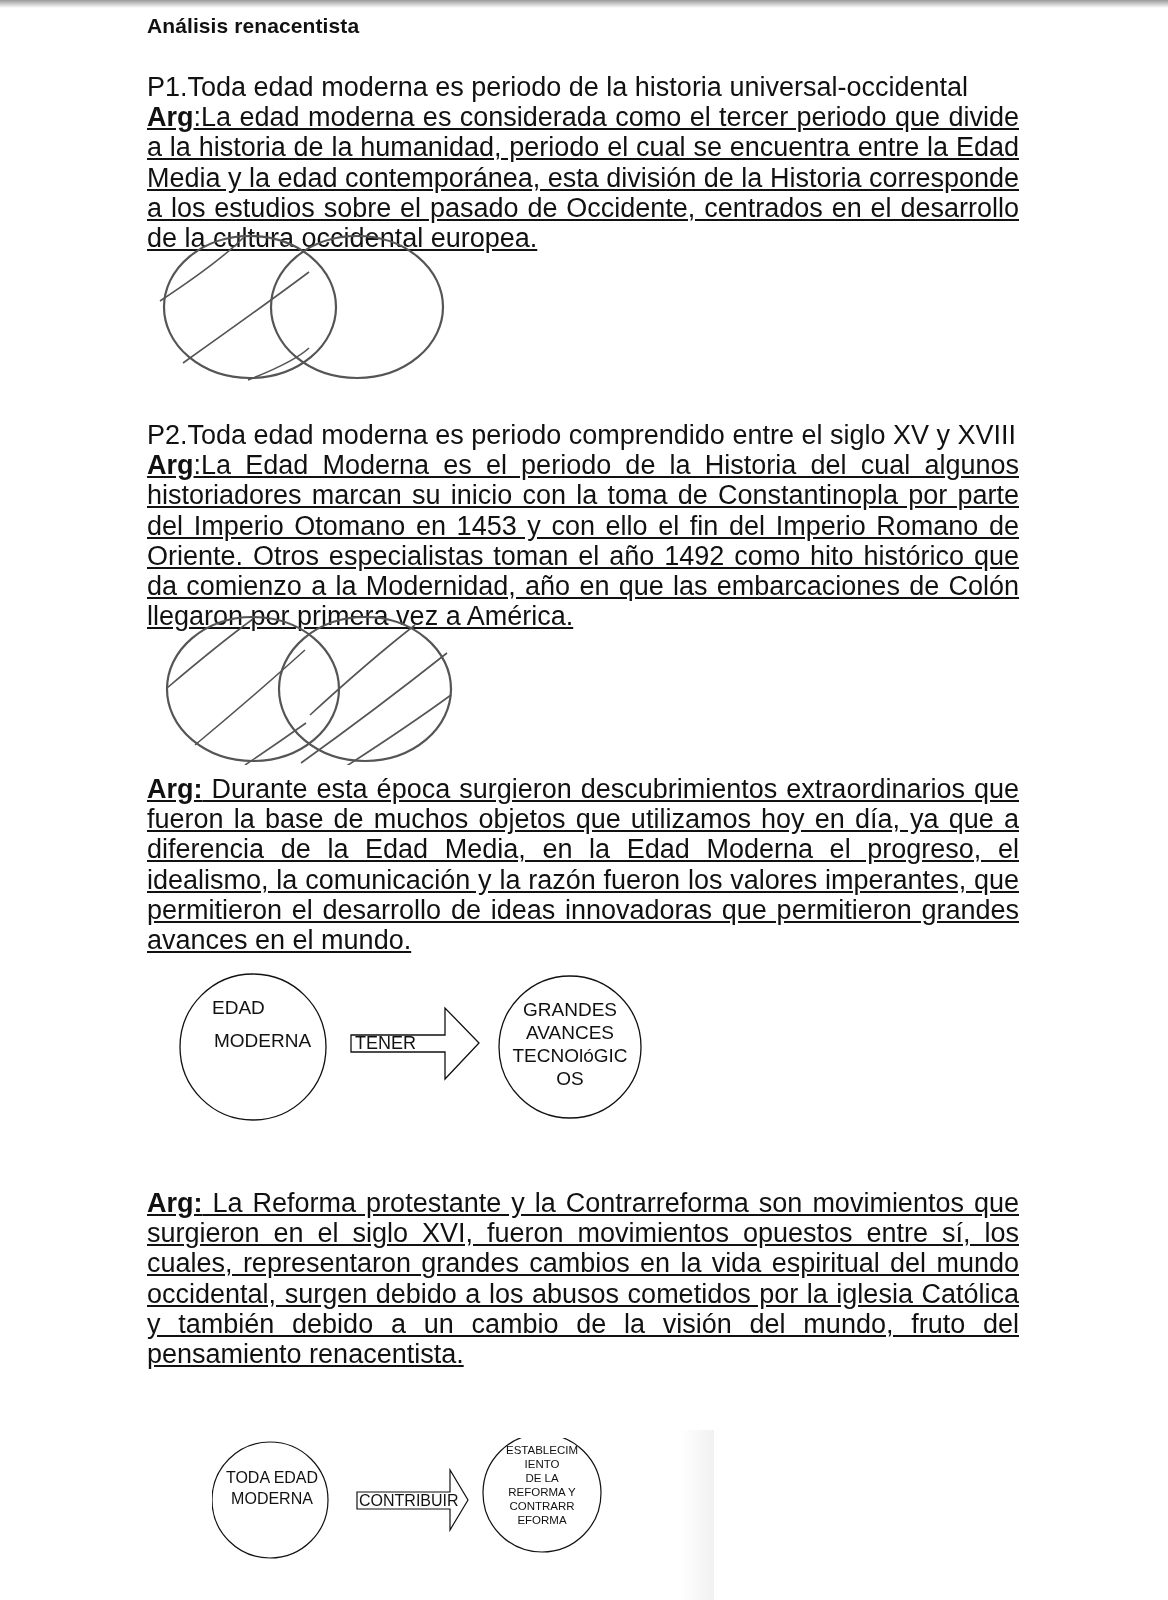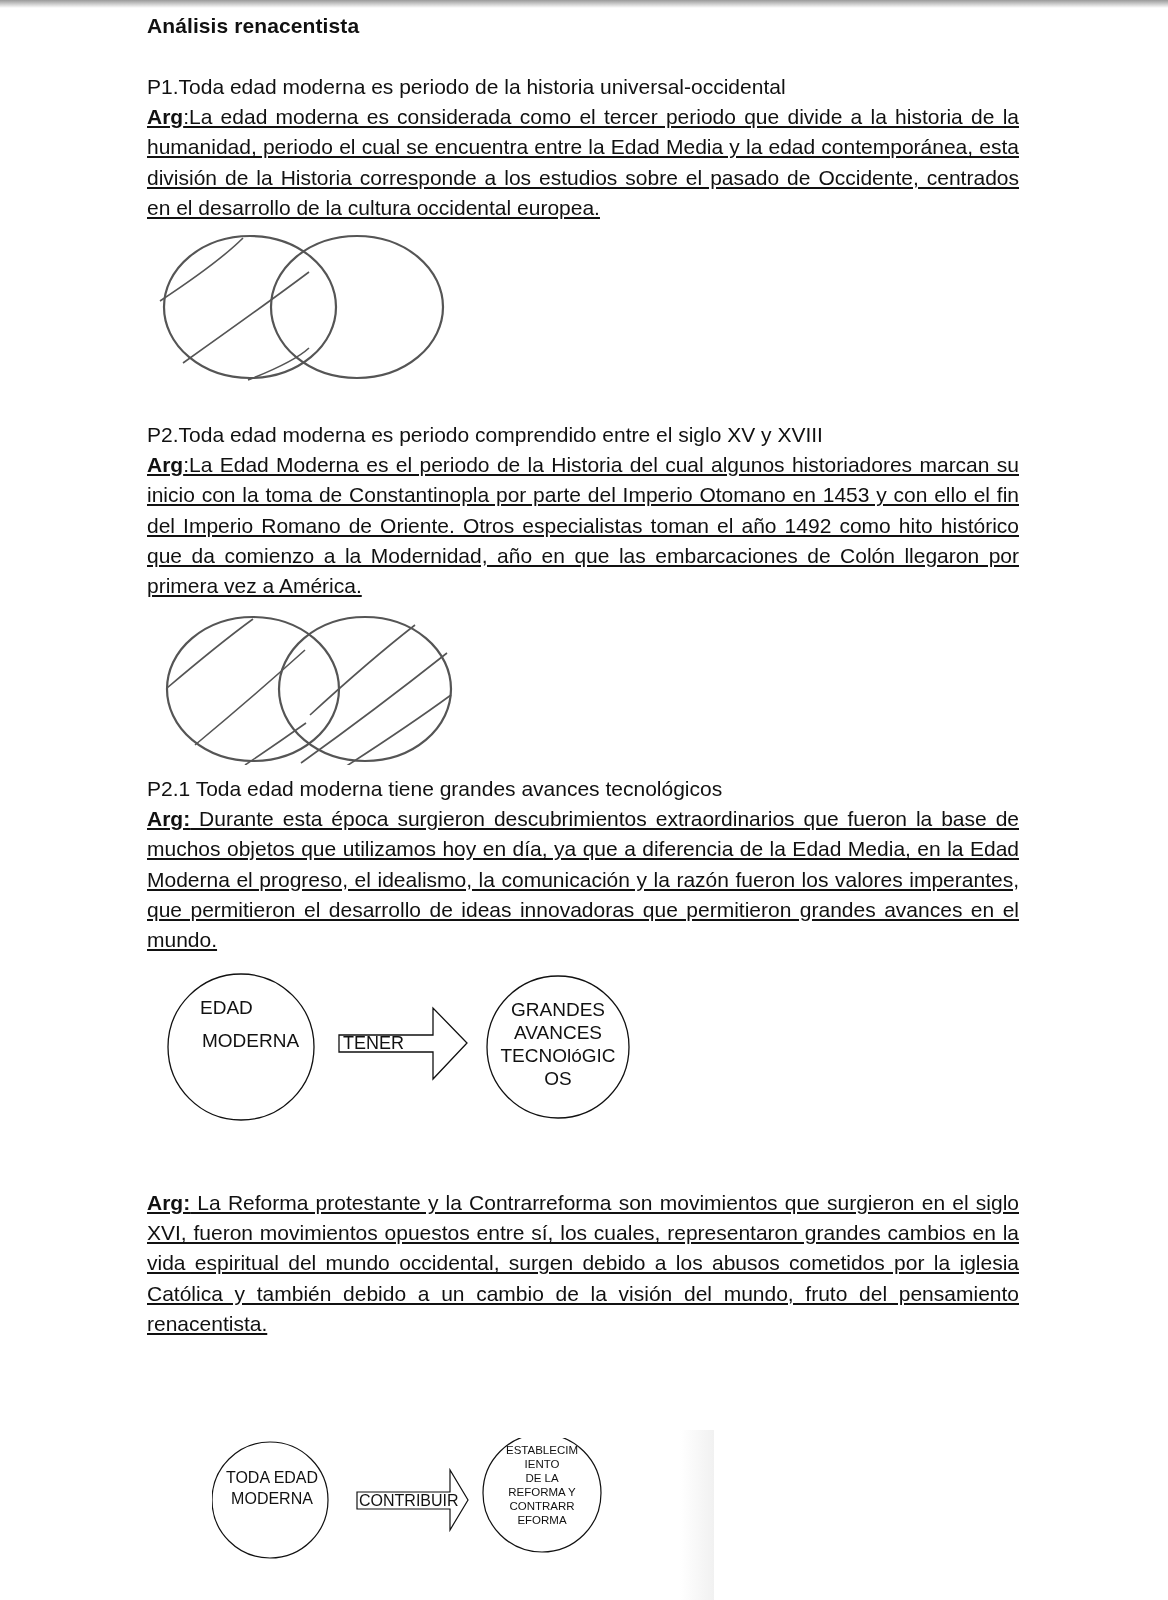--- a/index.html
+++ b/index.html
@@ -9,21 +9,21 @@
   }
   .topshade {
     position: absolute; left: 0; top: 0; width: 1168px; height: 8px;
     background: linear-gradient(#9a9a9a, #ffffff);
   }
   .page { position: absolute; left: 147px; top: 0; width: 872px; }
   .title {
     position: absolute; top: 14px; left: 0; font-size: 21px; font-weight: bold; letter-spacing: 0.1px;
     font-family: "Liberation Sans", sans-serif;
   }
-  .block { position: absolute; left: 0; width: 872px; font-size: 21px; line-height: 30.2px; }
+  .block { position: absolute; left: 0; width: 872px; font-size: 27px; line-height: 30.2px; }
   .block .prop { display: block; }
   .block .arg { display: block; text-align: justify; text-decoration: underline; }
   .block .arg b { font-weight: bold; }
   .diagram { position: absolute; }
   .diagram svg { display: block; }
   .lbl { font-family: "Liberation Sans", sans-serif; fill: #111; }
   .shadow-strip {
     position: absolute; left: 680px; top: 1430px; width: 34px; height: 170px;
     background: linear-gradient(90deg, #ffffff, #f1f1f1);
   }
@@ -67,25 +67,24 @@
         <path d="M140 35 Q90 80 30 130" stroke-width="1.6"></path>
         <path d="M141 108 Q110 130 80 150" stroke-width="1.6"></path>
         <path d="M250 10 Q205 45 145 100" stroke-width="1.6"></path>
         <path d="M282 38 Q210 95 136 148" stroke-width="1.6"></path>
         <path d="M286 80 Q245 110 180 152" stroke-width="1.6"></path>
       </g>
     </svg>
   </div>
 
   <div class="block" style="top:774px;">
-    <span class="prop">P2.1 Toda edad moderna tiene grandes avances tecnológicos</span>
     <span class="arg"><b>Arg:</b><span> Durante esta época surgieron descubrimientos extraordinarios que fueron la base de muchos objetos que utilizamos hoy en día, ya que a diferencia de la Edad Media, en la Edad Moderna el progreso, el idealismo, la comunicación y la razón fueron los valores imperantes, que permitieron el desarrollo de ideas innovadoras que permitieron grandes avances en el mundo.</span></span>
   </div>
 
-  <div class="diagram" style="left:20px; top:972px;text-align:right;">
+  <div class="diagram" style="left:32px; top:972px;text-align:right;">
     <svg width="470" height="170" viewBox="0 0 470 170">
       <g fill="none" stroke="#111" stroke-width="1.3">
         <circle cx="74" cy="75" r="73"></circle>
         <path d="M172 63 L266 63 L266 36 L300 71 L266 107 L266 80 L172 80 Z"></path>
         <circle cx="391" cy="75" r="71"></circle>
       </g>
       <text class="lbl" x="33" y="42" font-size="19">EDAD</text>
       <text class="lbl" x="35" y="75" font-size="19">MODERNA</text>
       <text class="lbl" x="176" y="77" font-size="18">TENER</text>
       <text class="lbl" x="391" y="44" font-size="19" text-anchor="middle">GRANDES</text>

